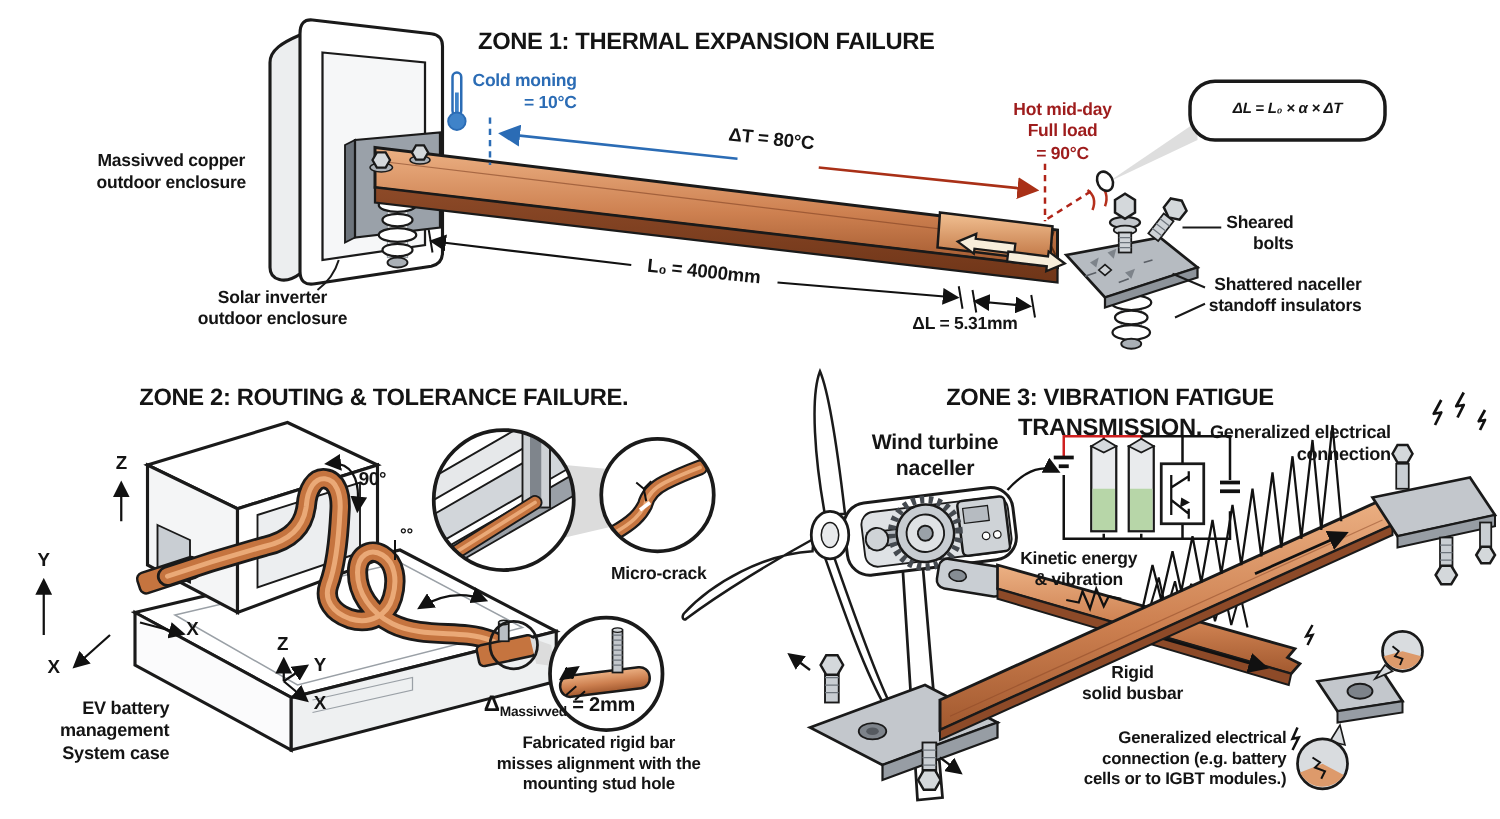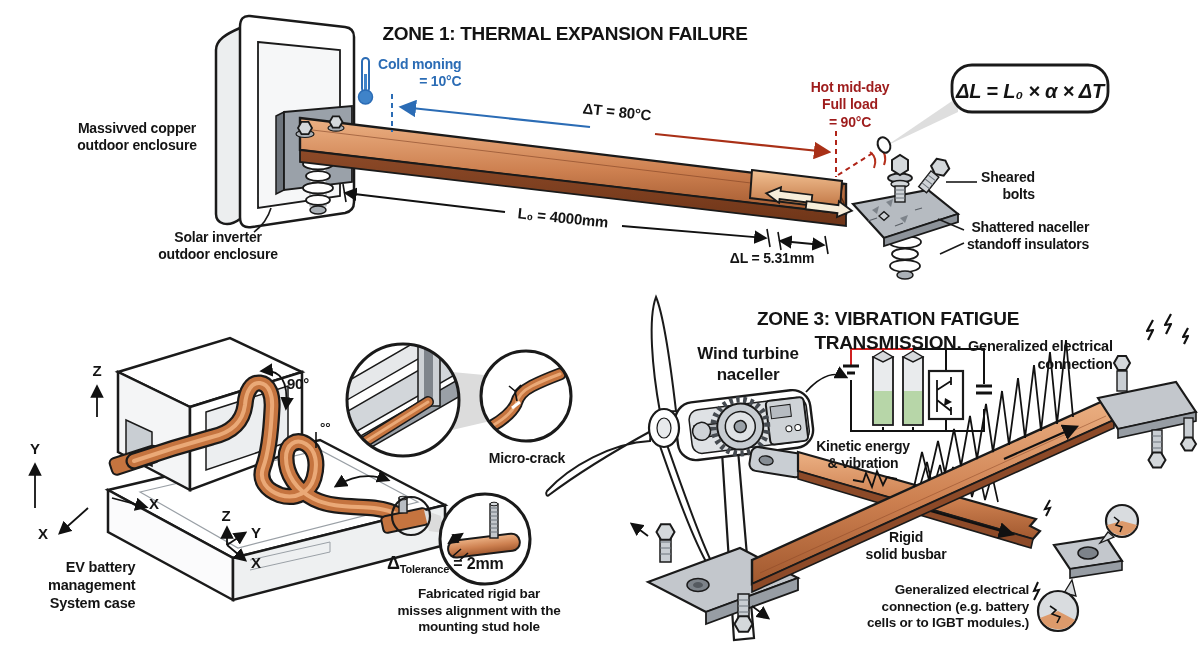--- a/index.html
+++ b/index.html
@@ -8,21 +8,21 @@
   svg{position:absolute;left:0;top:0;}
   .lbl{position:absolute;color:#141414;font-weight:700;font-size:14px;line-height:1.24;
        white-space:pre-line;letter-spacing:-0.2px;z-index:5;text-align:right;}
   .ctr{transform:translateX(-50%);text-align:center;}
   .rot6{transform:translateX(-50%) rotate(6deg);}
   .ttl{font-size:19px;font-weight:800;letter-spacing:-0.3px;}
   .blue{color:#2b6cb5;}
   .red{color:#9e1c1c;margin-left:20px;}
   .sm{font-size:13.5px;}
   .ax{font-size:15px;}
-  .formula{font-size:20px;font-style:italic;font-weight:700;}
+  .formula{font-size:12px;font-style:italic;font-weight:700;}
   .dim{font-size:15px;}
   .tol-d{font-size:18px;}
   .tol-sub{font-size:11px;vertical-align:-4px;}
   .tol-v{font-size:16px;}
 </style>
 </head>
 <body>
 
 <div id="stage">
 
@@ -376,34 +376,35 @@
 <div class="lbl formula ctr" style="left:1030px;top:79px">ΔL = L₀ × α × ΔT</div>
 <div class="lbl" style="left:981px;top:169px">Sheared
 bolts</div>
 <div class="lbl" style="left:967px;top:219px">Shattered naceller
 standoff insulators</div>
 <div class="lbl ctr" style="left:218px;top:229px">Solar inverter
 outdoor enclosure</div>
 <div class="lbl rot6 dim" style="left:563px;top:209px;text-align:center">L₀ = 4000mm</div>
 <div class="lbl ctr" style="left:772px;top:250px">ΔL = 5.31mm</div>
 
+<div class="lbl ttl ctr" style="left:307px;top:307px">ZONE 2: ROUTING &amp; TOLERANCE FAILURE.</div>
 <div class="lbl ctr dim" style="left:298px;top:375px">90°</div>
 <div class="lbl sm" style="left:320px;top:420px">°°</div>
 <div class="lbl ax ctr" style="left:97px;top:362px">Z</div>
 <div class="lbl ax ctr" style="left:35px;top:440px">Y</div>
 <div class="lbl ax ctr" style="left:154px;top:495px">X</div>
 <div class="lbl ax ctr" style="left:43px;top:525px">X</div>
 <div class="lbl ax ctr" style="left:226px;top:507px">Z</div>
 <div class="lbl ax ctr" style="left:256px;top:524px">Y</div>
 <div class="lbl ax ctr" style="left:256px;top:554px">X</div>
 <div class="lbl" style="left:48px;top:559px;font-size:14.5px">EV battery
 management
 System case</div>
 <div class="lbl ctr" style="left:527px;top:450px">Micro-crack</div>
-<div class="lbl" style="left:387px;top:552px"><span class="tol-d">Δ</span><span class="tol-sub">Tolerance</span><span class="tol-v"> = 2mm</span></div>
+<div class="lbl" style="left:387px;top:552px"><span class="tol-d">Δ</span><span class="tol-sub">Massivved</span><span class="tol-v"> = 2mm</span></div>
 <div class="lbl ctr sm" style="left:479px;top:586px">Fabricated rigid bar
 misses alignment with the
 mounting stud hole</div>
 
 <div class="lbl ttl ctr" style="left:888px;top:307px">ZONE 3: VIBRATION FATIGUE TRANSMISSION.</div>
 <div class="lbl ctr" style="left:748px;top:343px;font-size:17px">Wind turbine
 naceller</div>
 <div class="lbl" style="left:968px;top:338px;font-size:14.5px">Generalized electrical
 connection</div>
 <div class="lbl ctr" style="left:863px;top:438px">Kinetic energy

